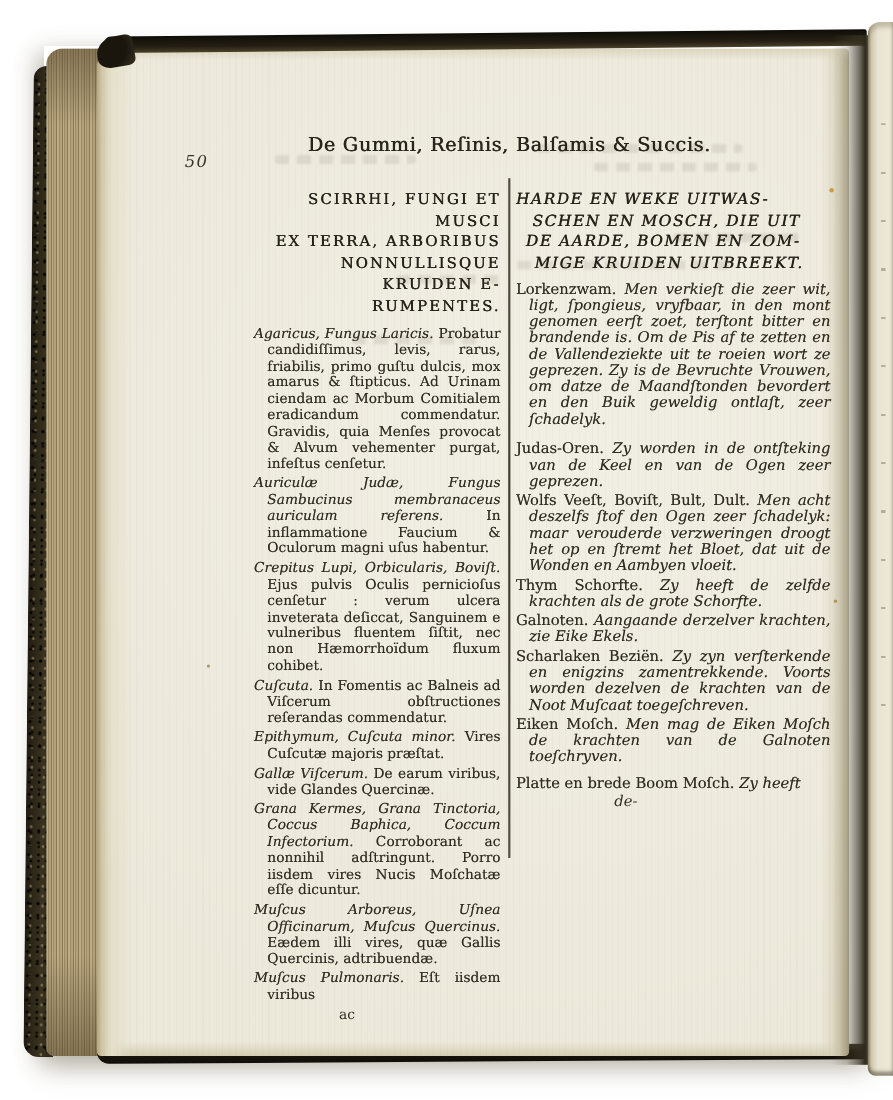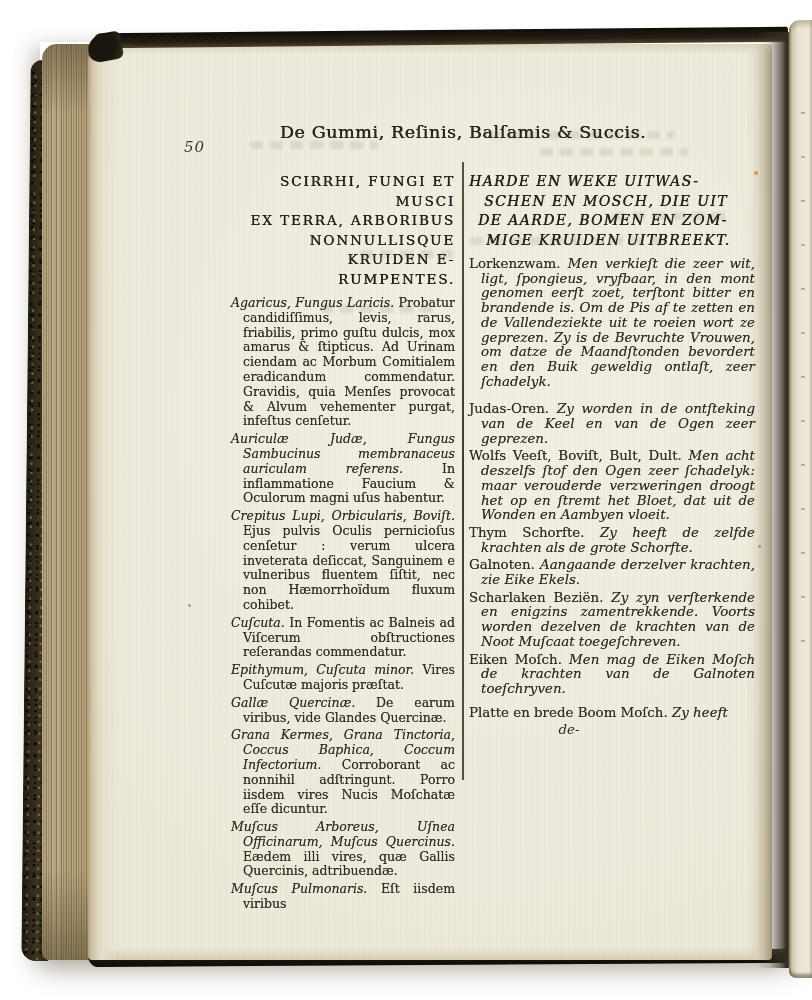--- a/index.html
+++ b/index.html
@@ -79,21 +79,21 @@
     box-shadow:inset 0 -4px 3px rgba(42,36,22,.45), inset 0 5px 4px rgba(120,108,80,.35);
   }
   .sliver-marks{
     position:absolute;left:801px;top:112px;width:4px;height:560px;
     background:repeating-linear-gradient(180deg, rgba(45,40,28,.55) 0 2px, transparent 2px 44px);
     opacity:.55;
   }
   
   .ink{color:#2f2b22;}
   .folio{
-    position:absolute;left:96px;top:94px;
+    position:absolute;left:80px;top:94px;
     font-style:italic;font-size:15px;color:#3a352a;letter-spacing:1px;
   }
   .running-title{
     position:absolute;left:160px;top:78px;width:430px;text-align:center;
     font-size:17.5px;color:#29251c;letter-spacing:.6px;
     text-shadow:.45px 0 0 currentColor;
     white-space:nowrap;
   }
   .divider{
     position:absolute;left:374px;top:118px;width:1.6px;height:618px;
@@ -178,24 +178,25 @@
       <div class="hl">SCIRRHI, FUNGI ET MUSCI</div>
       <div class="hl">EX TERRA, ARBORIBUS</div>
       <div class="hl">NONNULLISQUE KRUIDEN E-</div>
       <div class="hl">RUMPENTES.</div>
     </div>
     <div class="entry"><span class="term">Agaricus, Fungus Laricis.</span> <span class="desc">Probatur candidiſſimus, levis, rarus, friabilis, primo guſtu dulcis, mox amarus &amp; ſtipticus. Ad Urinam ciendam ac Morbum Comitialem eradicandum commendatur. Gravidis, quia Menſes provocat &amp; Alvum vehementer purgat, infeſtus cenſetur.</span></div>
     <div class="entry"><span class="term">Auriculæ Judæ, Fungus Sambucinus membranaceus auriculam referens.</span> <span class="desc">In inflammatione Faucium &amp; Oculorum magni uſus habentur.</span></div>
     <div class="entry"><span class="term">Crepitus Lupi, Orbicularis, Boviſt.</span> <span class="desc">Ejus pulvis Oculis pernicioſus cenſetur : verum ulcera inveterata deſiccat, Sanguinem e vulneribus fluentem ſiſtit, nec non Hæmorrhoïdum fluxum cohibet.</span></div>
     <div class="entry"><span class="term">Cuſcuta.</span> <span class="desc">In Fomentis ac Balneis ad Viſcerum obſtructiones reſerandas commendatur.</span></div>
     <div class="entry"><span class="term">Epithymum, Cuſcuta minor.</span> <span class="desc">Vires Cuſcutæ majoris præſtat.</span></div>
-    <div class="entry"><span class="term">Gallæ Quercinæ.</span> <span class="desc">De earum viribus, vide Glandes Quercinæ.</span></div>
+    <div class="entry"><span class="term">Gallæ Viſcerum.</span> <span class="desc">De earum viribus, vide Glandes Quercinæ.</span></div>
     <div class="entry"><span class="term">Grana Kermes, Grana Tinctoria, Coccus Baphica, Coccum Infectorium.</span> <span class="desc">Corroborant ac nonnihil adſtringunt. Porro iisdem vires Nucis Moſchatæ eſſe dicuntur.</span></div>
     <div class="entry"><span class="term">Muſcus Arboreus, Uſnea Officinarum, Muſcus Quercinus.</span> <span class="desc">Eædem illi vires, quæ Gallis Quercinis, adtribuendæ.</span></div>
     <div class="entry"><span class="term">Muſcus Pulmonaris.</span> <span class="desc">Eſt iisdem viribus</span></div>
+    <div class="catchword">ac</div>
   </div>
 
   <div class="col col-right">
     <div class="heading">
       <div class="hl">HARDE EN WEKE UITWAS-</div>
       <div class="hl">SCHEN EN MOSCH, DIE UIT</div>
       <div class="hl">DE AARDE, BOMEN EN ZOM-</div>
       <div class="hl">MIGE KRUIDEN UITBREEKT.</div>
     </div>
     <div class="entry"><span class="term">Lorkenzwam.</span> <span class="desc">Men verkieſt die zeer wit, ligt, ſpongieus, vryfbaar, in den mont genomen eerſt zoet, terſtont bitter en brandende is. Om de Pis af te zetten en de Vallendeziekte uit te roeien wort ze geprezen. Zy is de Bevruchte Vrouwen, om datze de Maandſtonden bevordert en den Buik geweldig ontlaſt, zeer ſchadelyk.</span></div>

